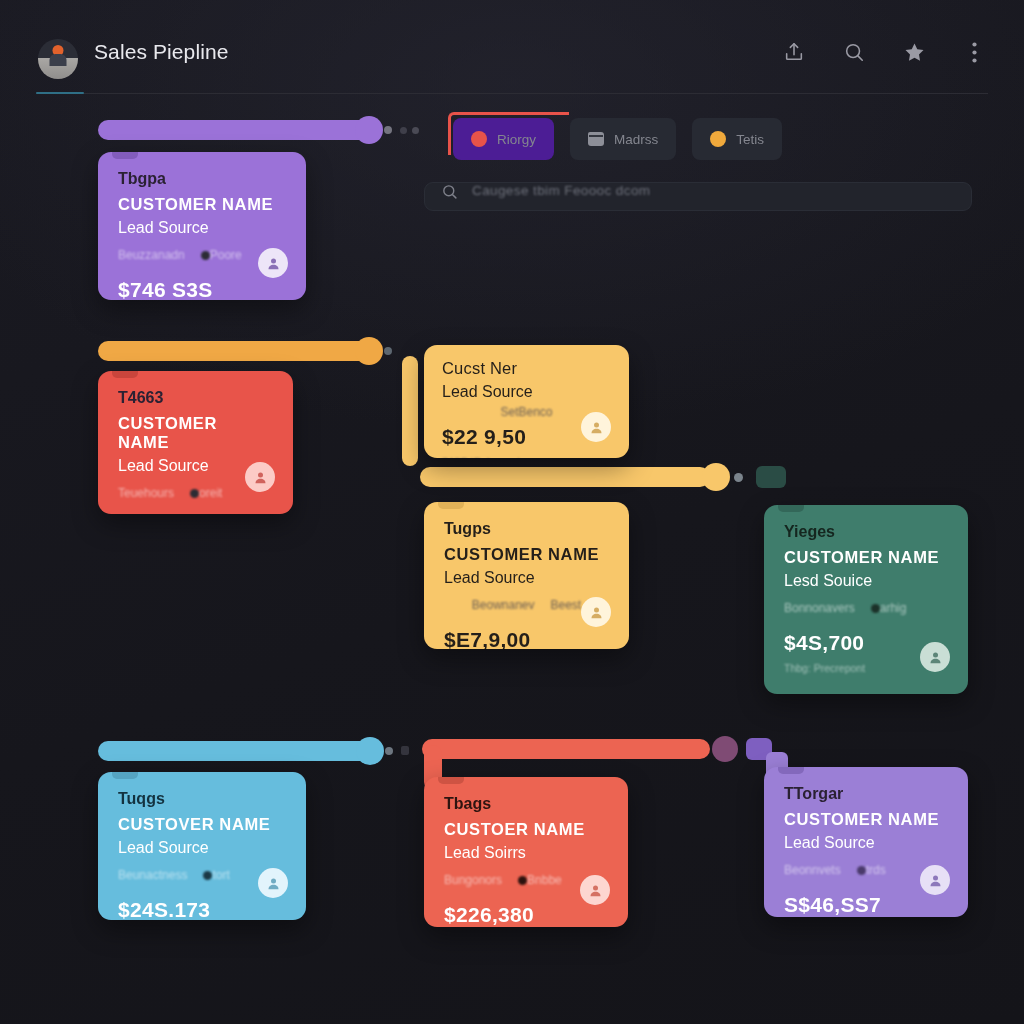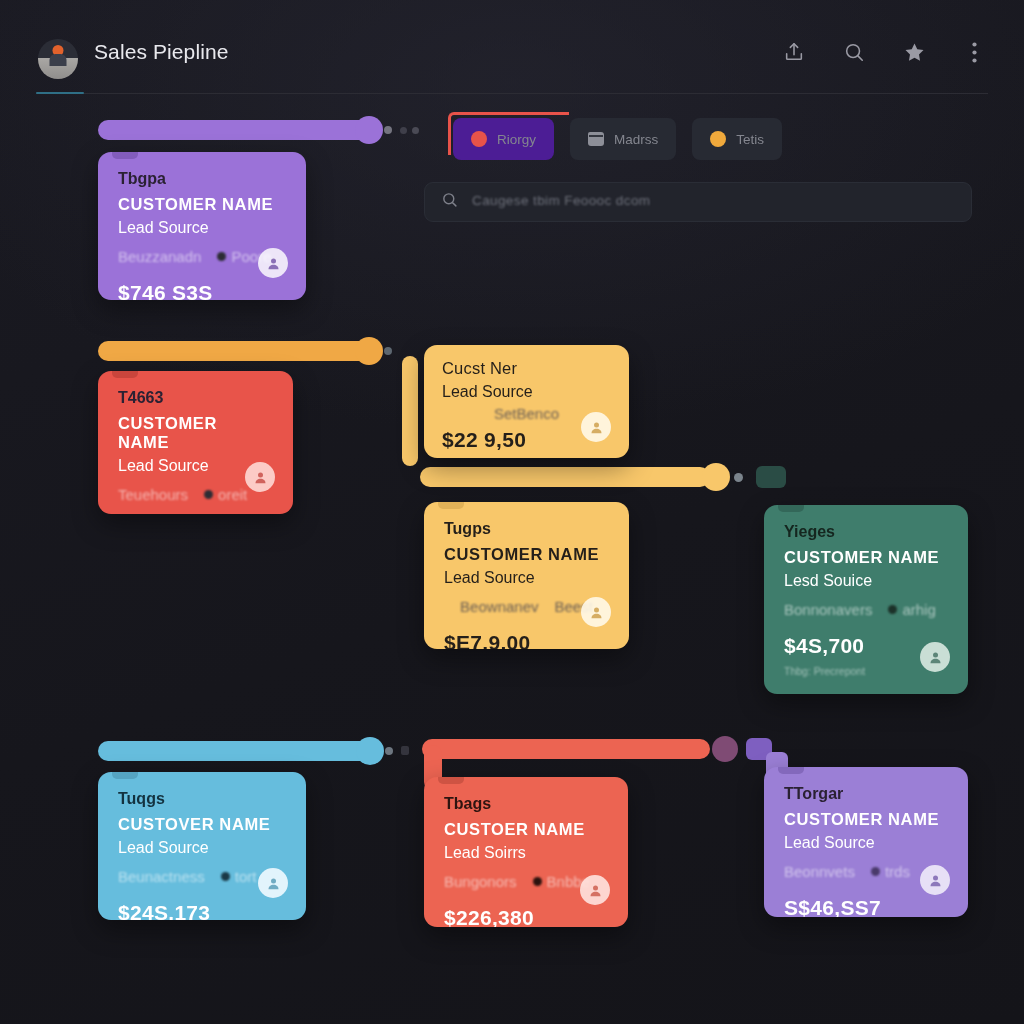--- a/index.html
+++ b/index.html
@@ -77,44 +77,44 @@
     background:
       linear-gradient(#8d8f98,#8d8f98) 0 0/7px 6px no-repeat,
       linear-gradient(#8d8f98,#8d8f98) 9px 0/7px 6px no-repeat,
       linear-gradient(#8d8f98,#8d8f98) 0 8px/7px 6px no-repeat,
       linear-gradient(#8d8f98,#8d8f98) 9px 8px/7px 6px no-repeat;
   }
   .folder-ic { width: 16px; height: 14px; flex: none; background: #8d8f98; border-radius: 2px 3px 3px 3px; position: relative; }
   .folder-ic::before { content:""; position:absolute; left:1px; top:3px; width:14px; height:2px; background:#33363f; }
 
   .searchbar {
-    position: absolute; left: 424px; top: 182px; width: 548px; height: 40px;
-    background: #22242c; border-radius: 9px; display: flex; align-items: flex-end;
-    padding: 13px 16px; gap: 14px; border: 1px solid #2a2d36;
+    position: absolute; left: 424px; top: 182px; width: 548px; height: 29px;
+    background: #22242c; border-radius: 9px; display: flex; align-items: flex-start;
+    padding: 0 16px; gap: 14px; border: 1px solid #2a2d36;
   }
   .searchbar .magn { color: #7e808a; display: flex; }
   .search-ph { font-size: 13.5px; color: #6f727c; filter: blur(0.9px); letter-spacing: .4px; }
 
   
   .card {
     position: absolute; border-radius: 13px;
     padding: 18px 20px 16px 20px;
     box-shadow: 0 10px 26px rgba(0,0,0,0.38);
     overflow: hidden;
   }
   .card .tag-stub {
     position: absolute; left: 14px; top: -9px;
     width: 26px; height: 16px; border-radius: 5px;
     background: inherit; filter: brightness(0.93);
   }
   .tags { font-size: 16px; font-weight: 700; margin-bottom: 7px; filter: blur(0.5px); }
   .cust { font-size: 16.5px; font-weight: 700; letter-spacing: .6px; margin-bottom: 5px; }
   .lead { font-size: 16px; font-weight: 400; margin-bottom: 11px; }
-  .meta { display: flex; align-items: center; gap: 16px; font-size: 15px; filter: blur(0.9px); margin-bottom: 16px; }
-  .meta .badge { display: flex; align-items: center; gap: 5px; }
+  .meta { display: flex; align-items: center; gap: 16px; font-size: 12px; filter: blur(0.9px); margin-bottom: 16px; }
+  .meta .badge { display: flex; align-items: center; }
   .meta .bdot { width: 9px; height: 9px; border-radius: 50%; background: #2c2c34; }
   .amount { font-size: 21px; font-weight: 700; letter-spacing: .3px; filter: blur(0.45px); }
   .foot { font-size: 10.5px; margin-top: 7px; filter: blur(1px); }
   .pfp {
     position: absolute; right: 18px; bottom: 22px;
     width: 30px; height: 30px; border-radius: 50%;
     background: rgba(255,255,255,0.82);
     display: flex; align-items: center; justify-content: center;
   }
   .pfp svg { display: block; opacity: .75; }

